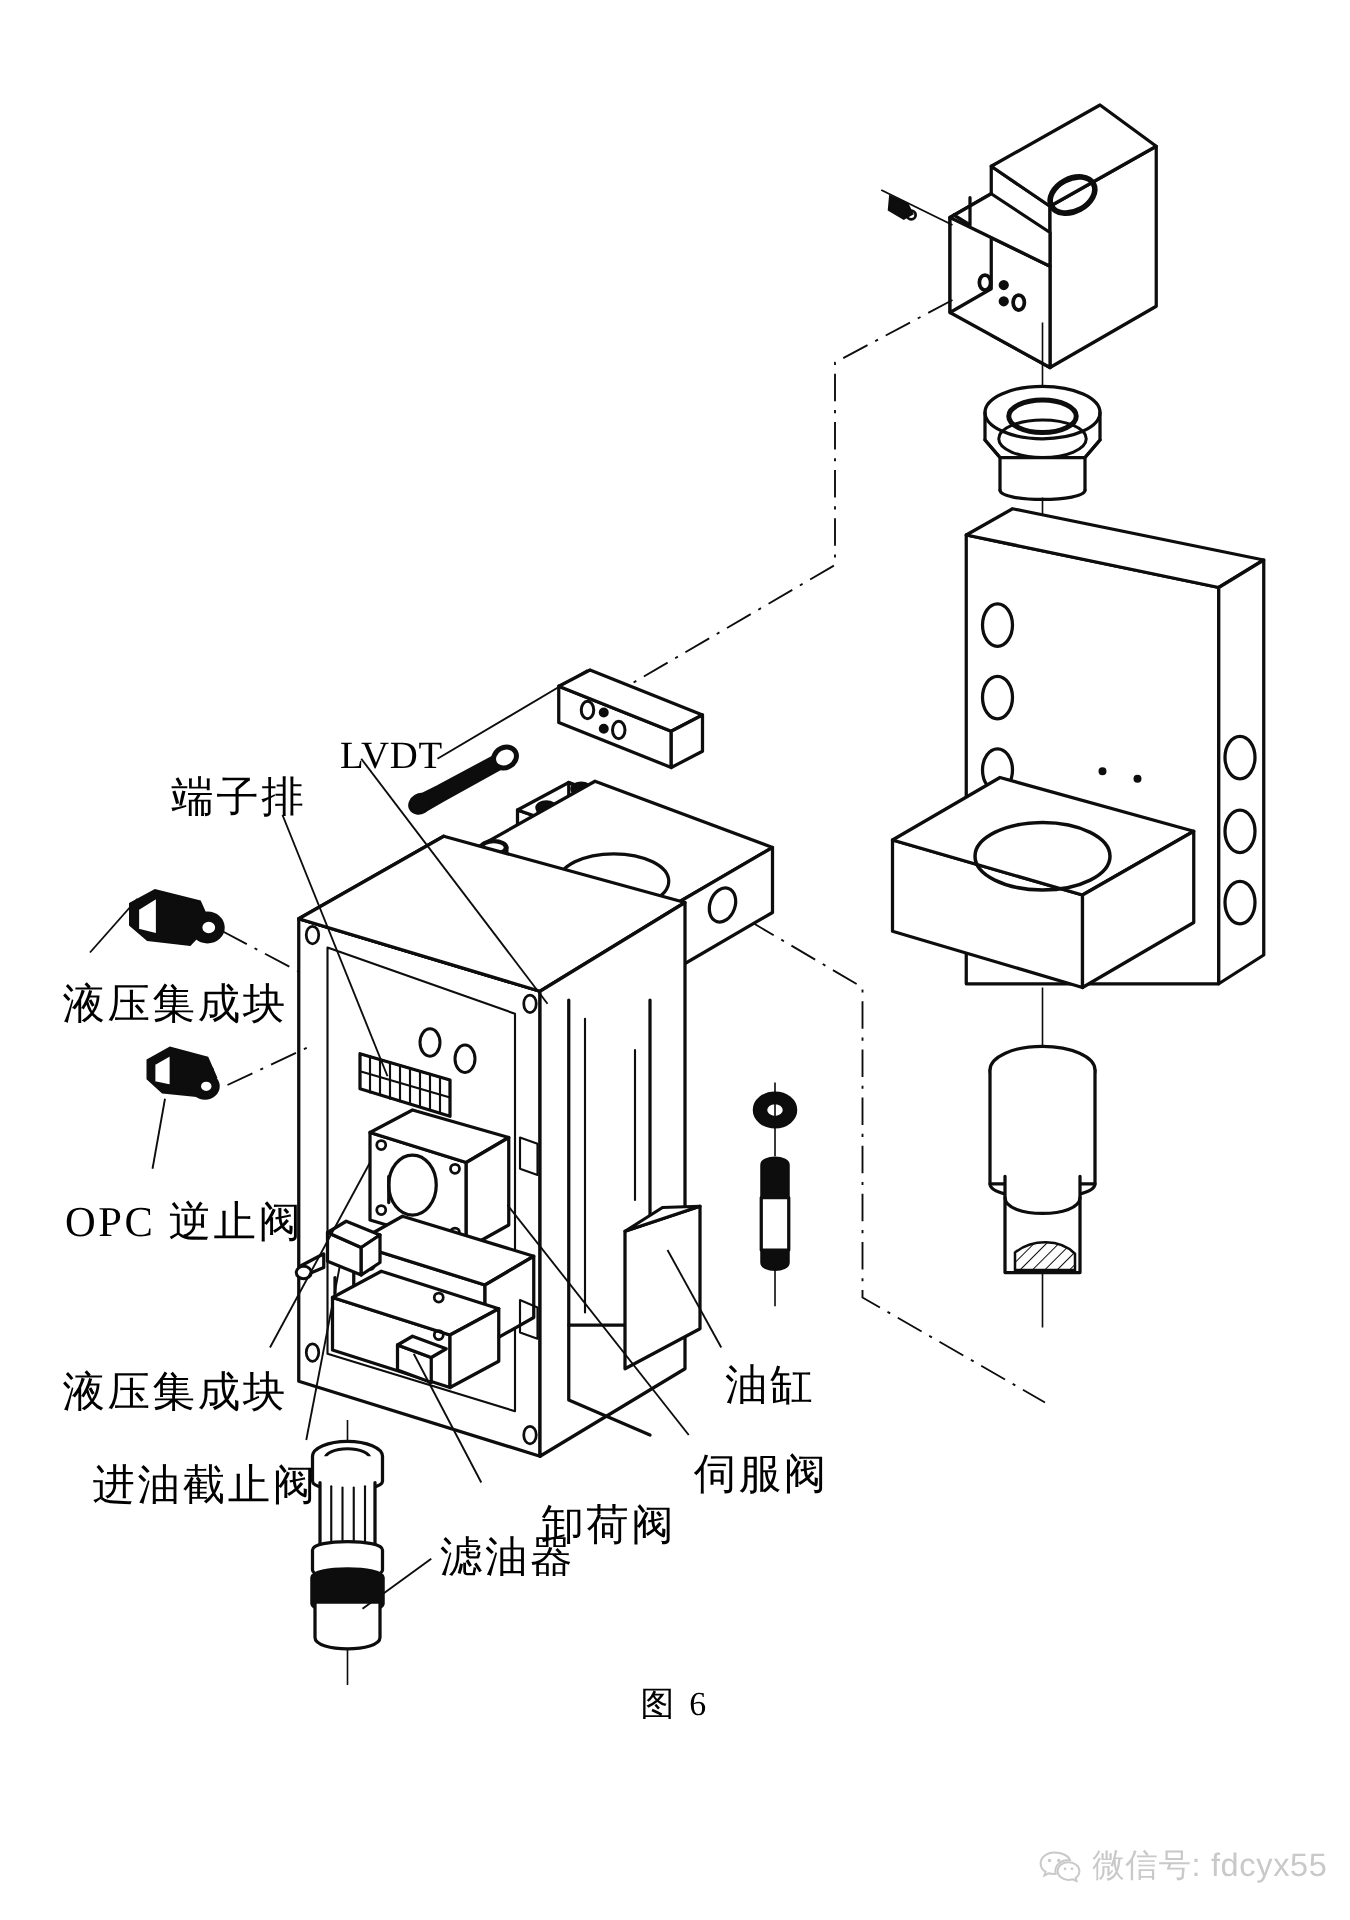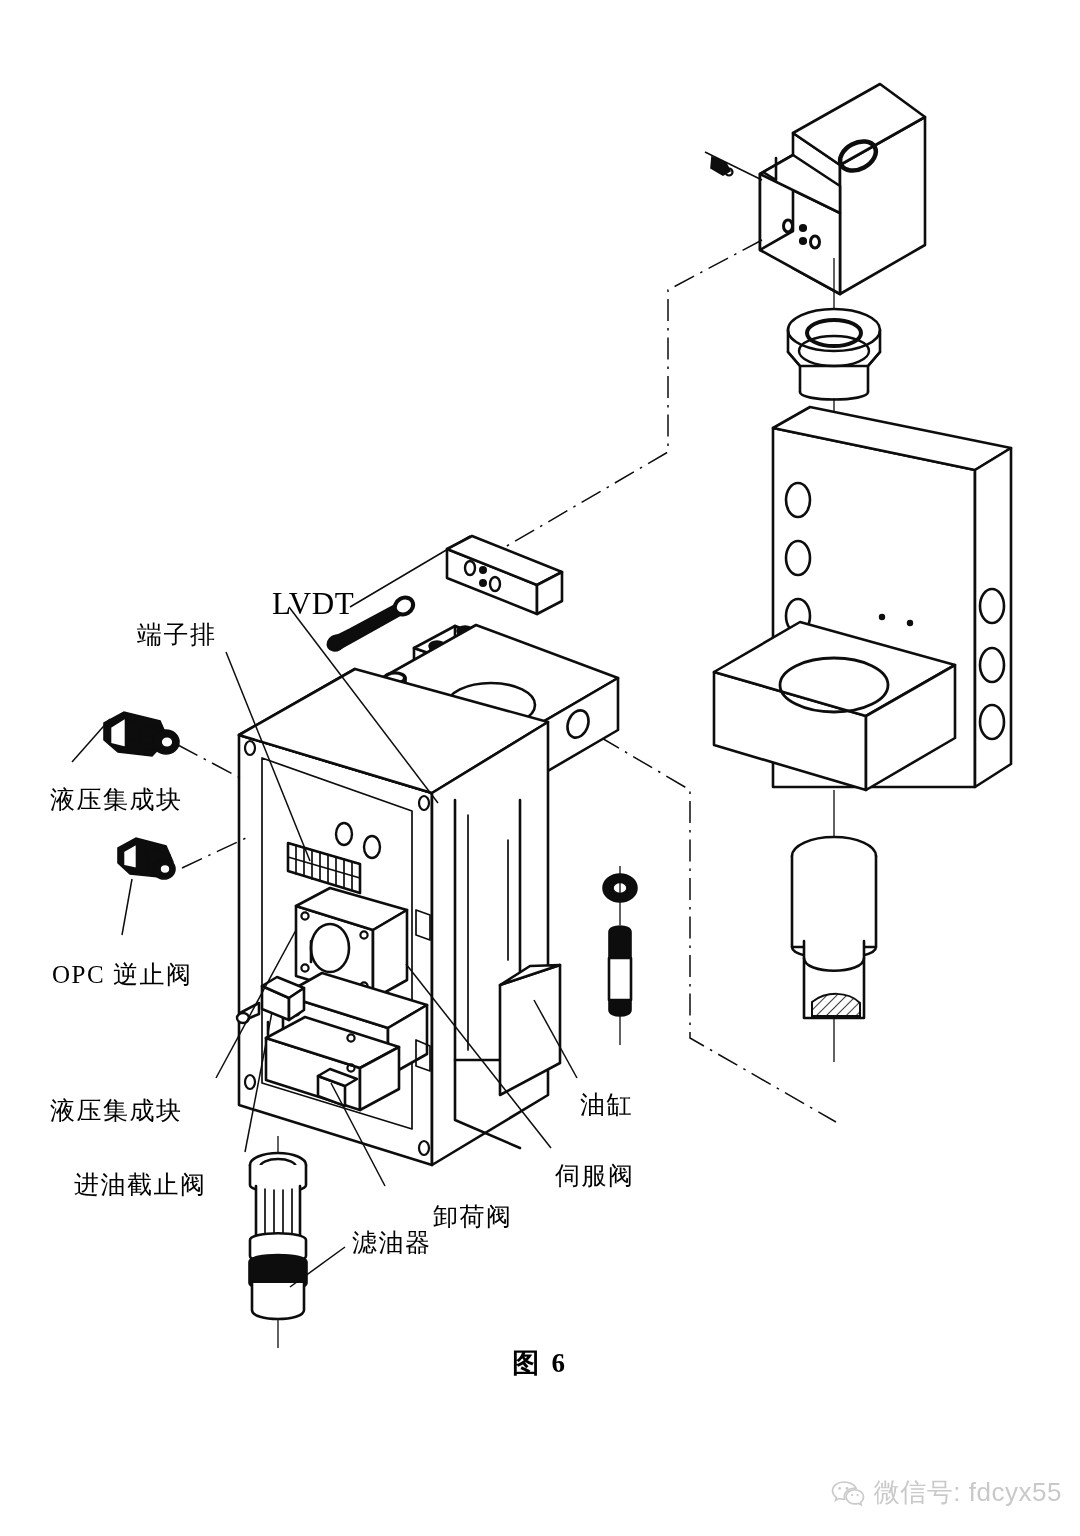--- a/index.html
+++ b/index.html
@@ -14,25 +14,25 @@
   #figure-root{position:absolute;inset:0;}
   svg#diagram{position:absolute;left:0;top:0;width:1080px;height:1536px;}
 
   .lbl{
     position:absolute;
     white-space:nowrap;
     color:#000;
     font-family:"Liberation Serif","DejaVu Serif",serif;
     letter-spacing:0.06em;
   }
-  .lbl.cn{font-size:25px;line-height:1;}
+  .lbl.cn{font-size:34px;line-height:1;}
   .lbl.lat{font-size:31px;line-height:1;letter-spacing:0.02em;}
   .caption{
     position:absolute;width:100%;text-align:center;
-    font-size:27px;letter-spacing:0.10em;color:#000;font-weight:bold;
+    font-size:27px;letter-spacing:0.10em;color:#000;
   }
 
   
   #watermark{
     position:absolute;right:18px;bottom:26px;
     display:flex;align-items:center;gap:9px;
     color:#c9c9c9;font-size:26px;
     font-family:"Liberation Sans","DejaVu Sans",sans-serif;
     letter-spacing:0.02em;
     user-select:none;

